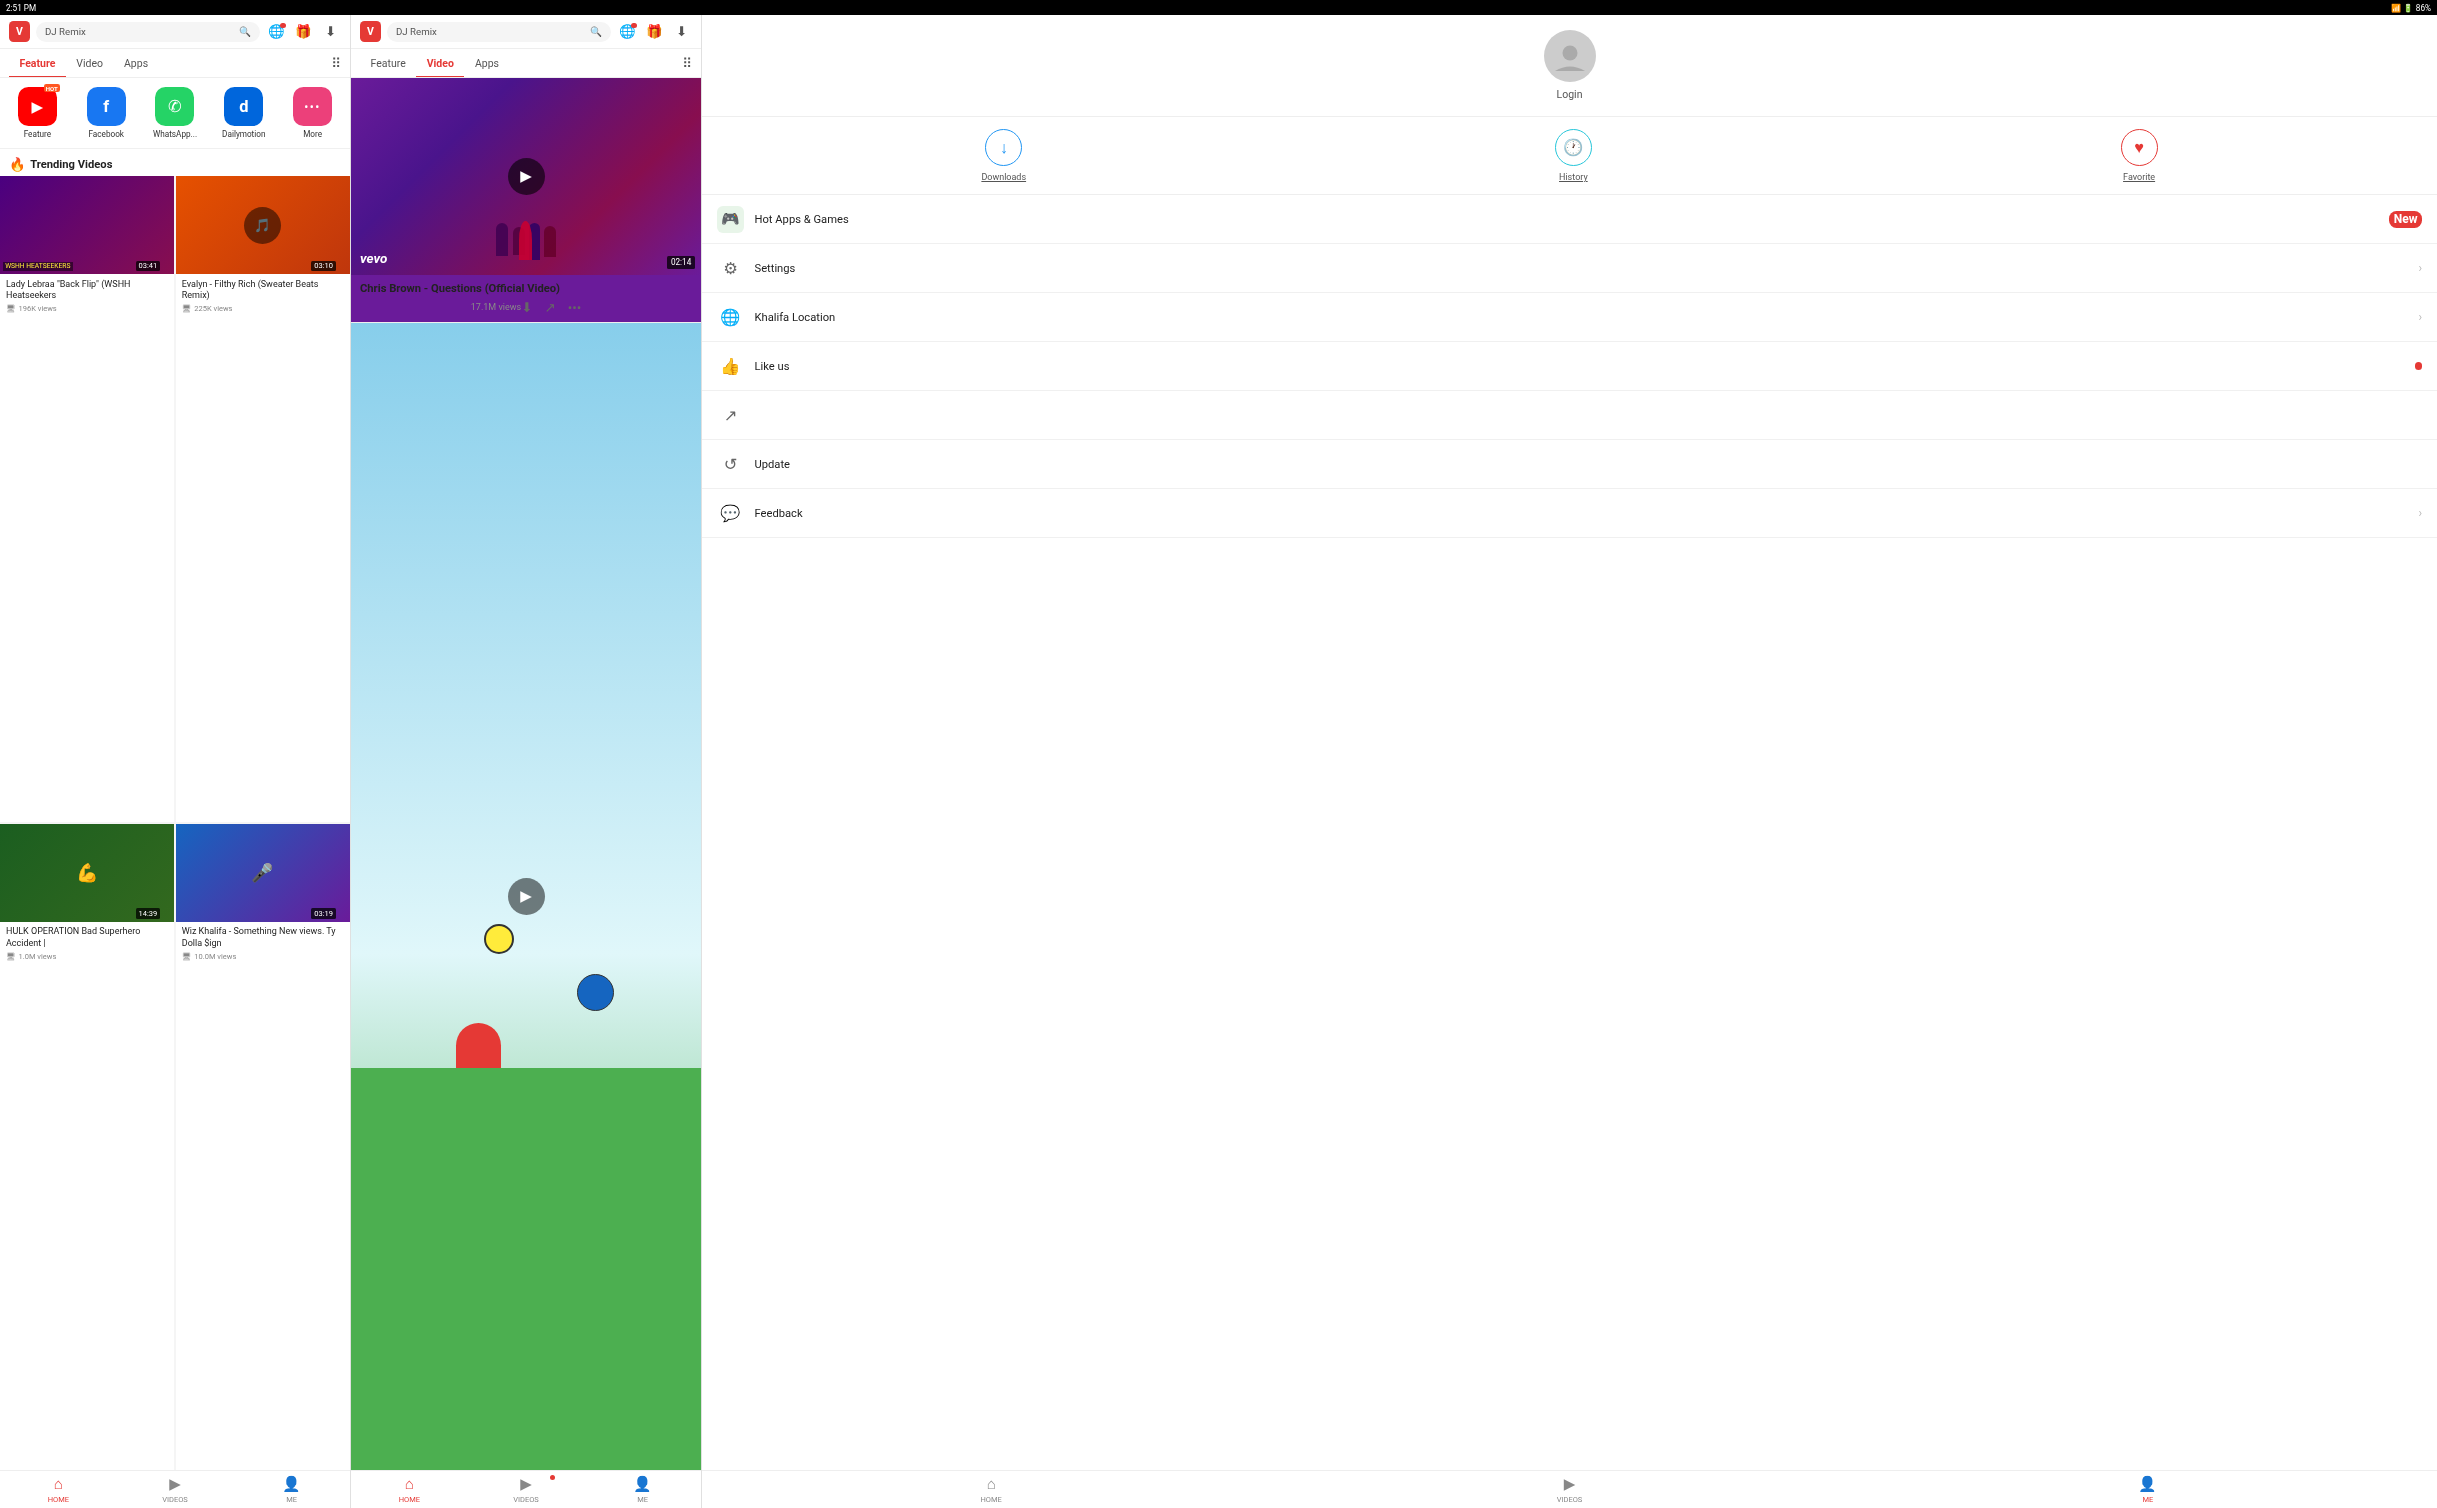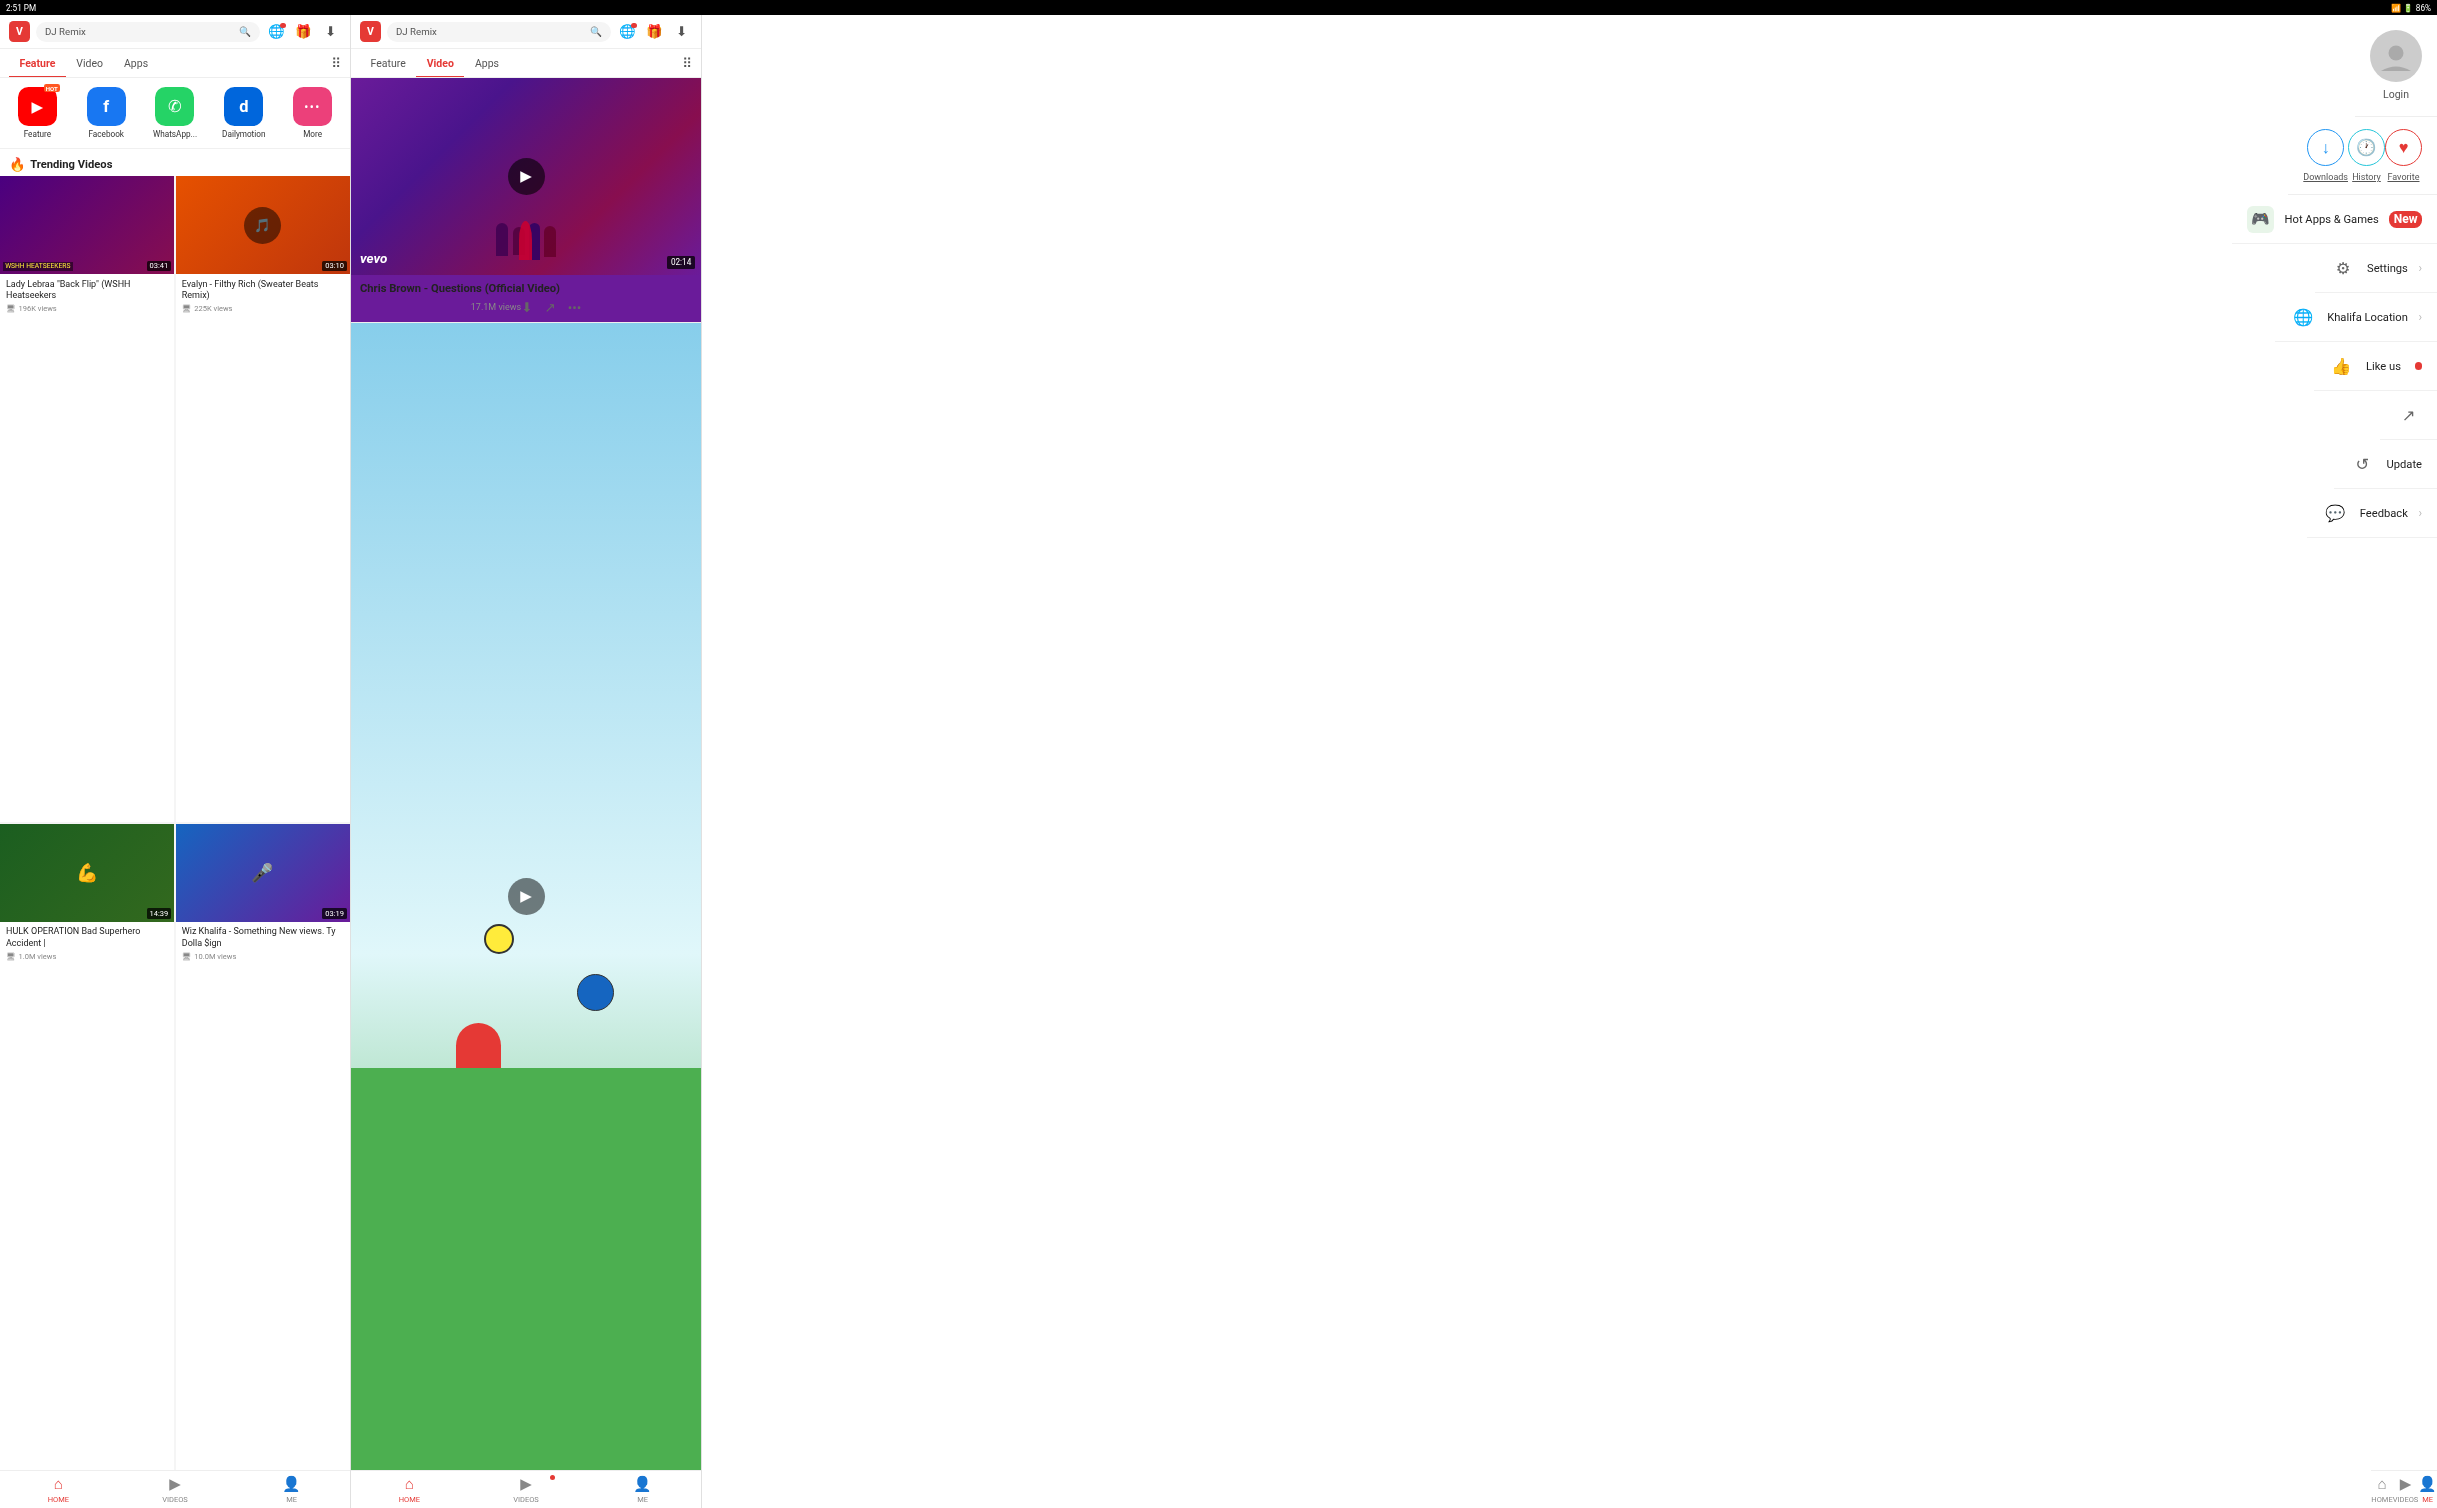--- a/index.html
+++ b/index.html
@@ -181,21 +181,21 @@
       cursor: pointer;
     }
     .video-thumb {
       width: 100%;
       aspect-ratio: 16/9;
       position: relative;
       overflow: hidden;
     }
     .duration-badge {
       position: absolute;
-      bottom: 3px; right: 3px;
+      bottom: 3px; right: 14px;
       background: rgba(0,0,0,0.75);
       color: #fff;
       font-size: 7.5px;
       padding: 0.7px 3px;
       border-radius: 1.5px;
     }
     .video-info {
       padding: 4.5px 6px;
     }
     .video-title {
@@ -314,21 +314,20 @@
     }
 
     
     .right-panel {
       flex: 1;
       background: #fff;
       display: flex;
       flex-direction: column;
       height: calc(100vh - 15px);
       overflow-y: auto;
-      align-items: flex-end;
     }
 
     
     .login-section {
       display: flex;
       flex-direction: column;
       align-items: center;
       padding: 15px;
       border-bottom: 0.7px solid #eee;
     }

